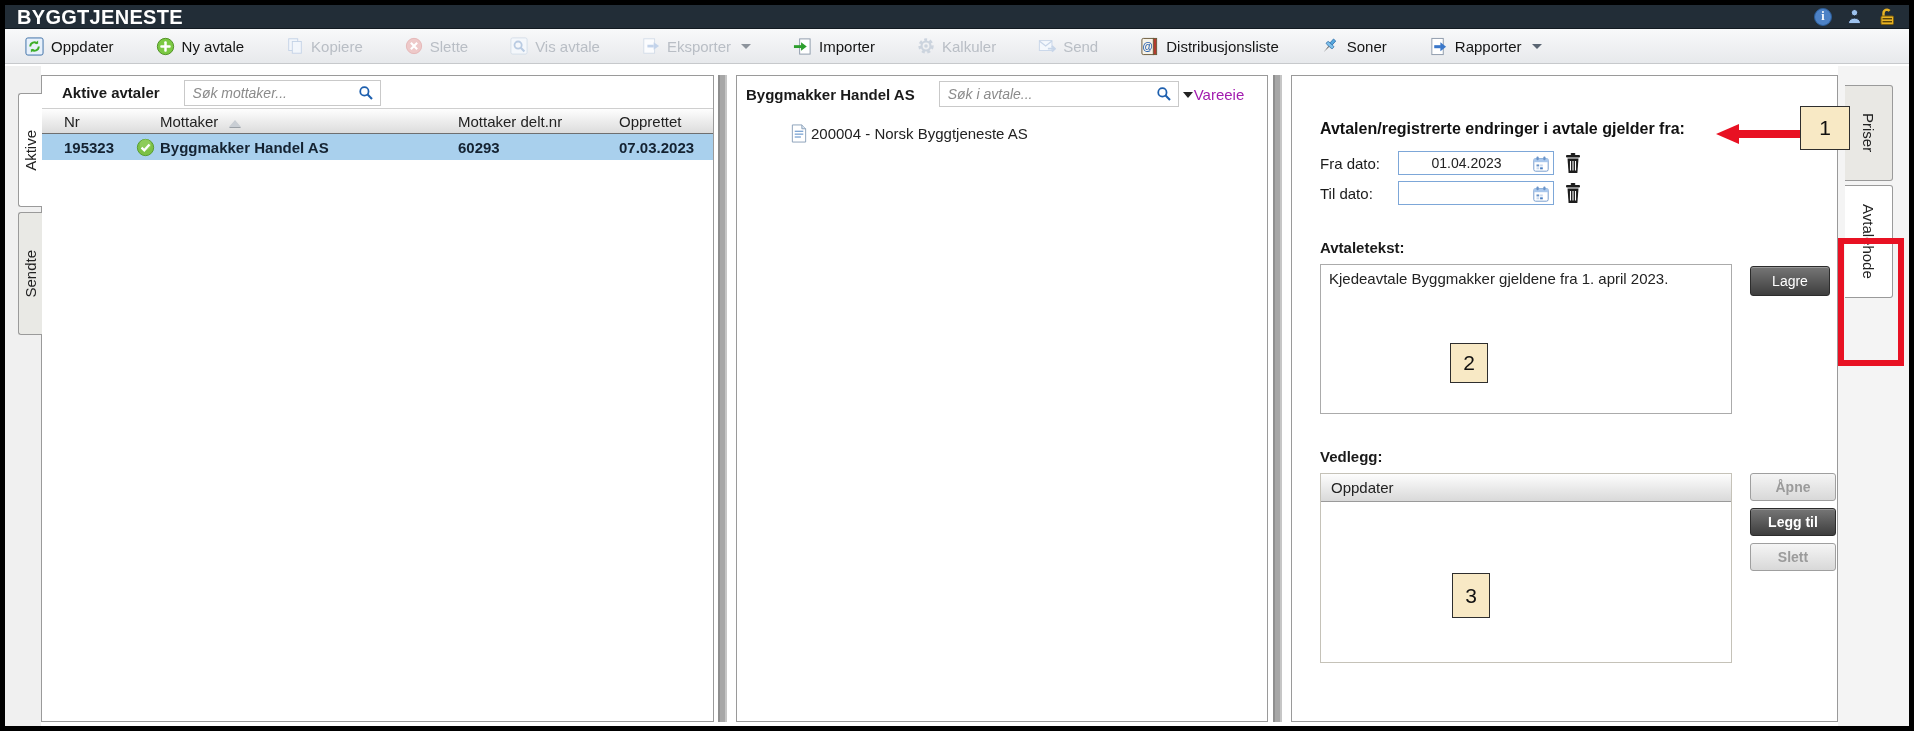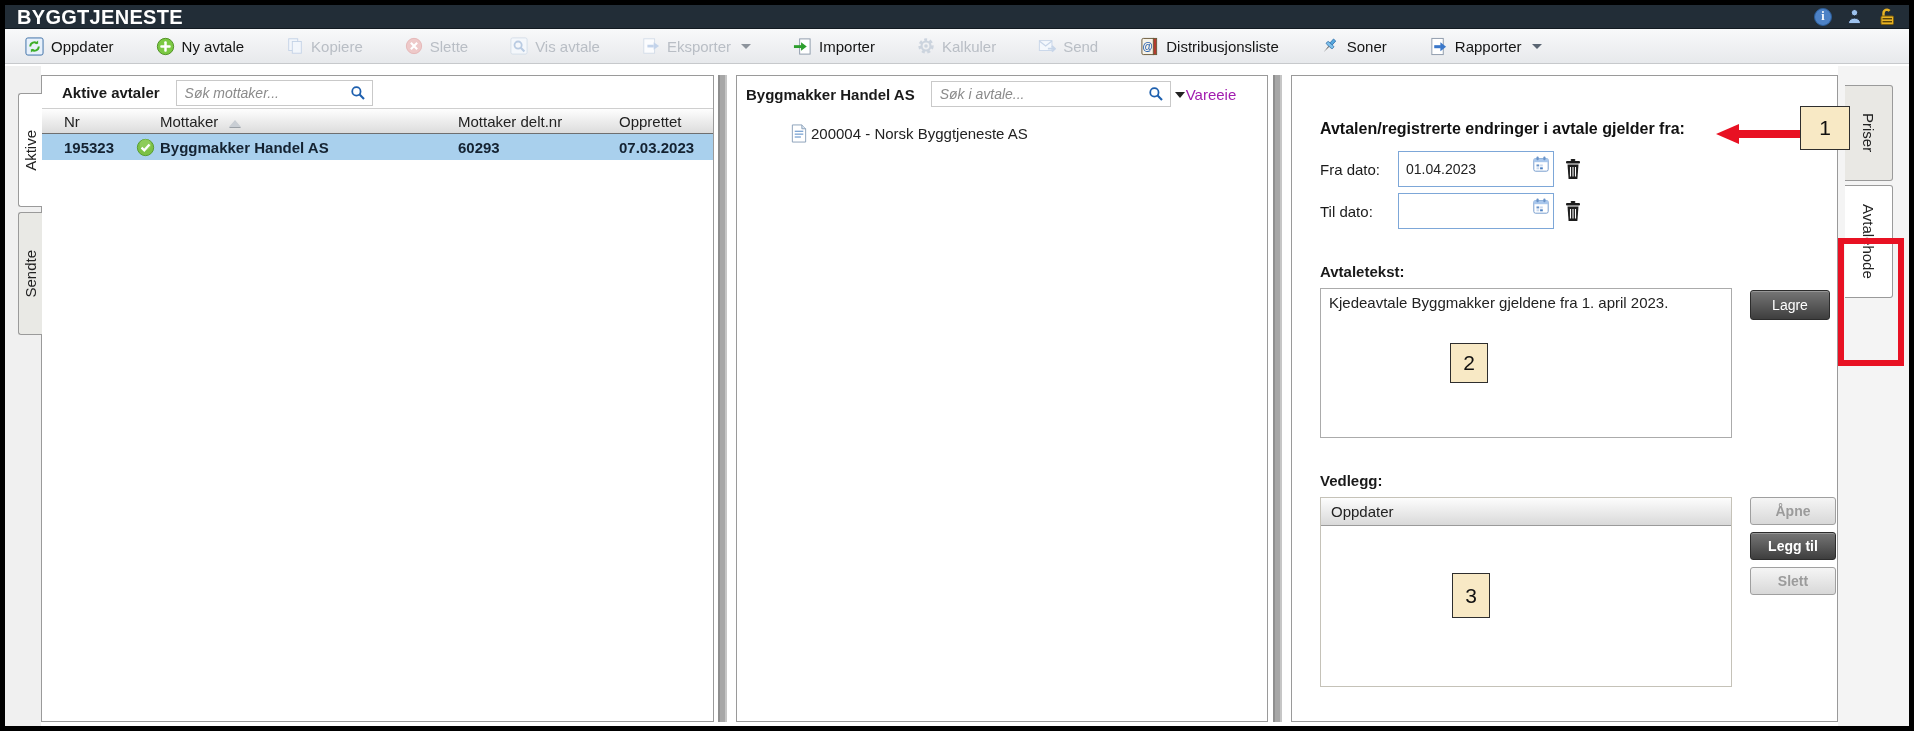--- a/index.html
+++ b/index.html
@@ -43,21 +43,21 @@
   .vtab-left span{writing-mode:vertical-rl;transform:rotate(180deg);}
   .tab-aktive{top:27px;height:114px;background:#fff;}
   .tab-sendte{top:146px;height:123px;background:#e9e9e5;}
   .vtab-right{left:1840px;width:48px;border:1px solid #9a9a9a;border-left:none;border-radius:0 3px 3px 0;}
   .vtab-right span{writing-mode:vertical-rl;}
   .tab-priser{top:19px;height:96px;background:#e9e8e4;}
   .tab-avtalehode{top:119px;height:113px;background:#fff;}
   
   .lp-header{display:flex;align-items:center;padding:5px 8px 4px 20px;height:32px;}
   .lp-title{font-weight:bold;font-size:15px;}
-  .search{position:relative;margin-left:16px;}
+  .search{position:relative;margin-left:24px;}
   .search input{height:26px;border:1px solid #c9c9c9;font-size:14px;padding:2px 30px 2px 8px;
     font-family:"Liberation Sans",sans-serif;color:#333;outline:none;}
   .search input::placeholder{font-style:italic;color:#8b8b8b;}
   .search .mag{position:absolute;right:7px;top:5px;}
   .search .sc-caret{position:absolute;right:-14px;top:11px;width:0;height:0;
     border-left:5px solid transparent;border-right:5px solid transparent;border-top:6px solid #222;}
   .grid-head{display:grid;grid-template-columns:96px 298px 161px 1fr;align-items:center;
     height:26px;padding-left:22px;font-size:15px;color:#222;
     background:linear-gradient(#fefefe,#dcdcdc);border-top:1px solid #cfcfcf;border-bottom:1px solid #6f6f6f;}
   .sort-asc{display:inline-block;width:0;height:0;margin-left:6px;
@@ -69,22 +69,22 @@
   .mp-header{display:flex;align-items:center;height:34px;padding:4px 0 2px 9px;overflow:hidden;white-space:nowrap;}
   .mp-title{font-weight:bold;font-size:15px;}
   .clip-label{margin-left:15px;font-size:15px;color:#a21caf;}
   .tree-item{display:flex;align-items:center;gap:4px;margin:14px 0 0 54px;font-size:15px;color:#222;}
   
   .rp{padding:44px 0 0 28px;}
   .rp-heading{font-weight:bold;font-size:16px;color:#111;}
   .date-row{display:flex;align-items:center;margin-top:13px;}
   .date-row .lbl{width:78px;font-size:15px;}
   .date-box{position:relative;width:156px;}
-  .date-box input{width:156px;height:36px;border:1px solid #7da7d8;font-size:14px;
-    padding:2px 26px 2px 7px;font-family:"Liberation Sans",sans-serif;color:#222;outline:none;}
+  .date-box input{width:156px;height:24px;border:1px solid #7da7d8;font-size:14px;
+    padding:2px 26px 2px 7px;font-family:"Liberation Sans",sans-serif;color:#222;outline:none;text-align:center;}
   .date-box .cal{position:absolute;right:4px;top:4px;}
   .trash-btn{margin-left:9px;display:flex;align-items:center;}
   .sec-label{font-weight:bold;font-size:15px;margin-top:34px;}
   .text-row{display:flex;align-items:flex-start;margin-top:8px;}
   .rp textarea{width:412px;height:150px;border:1px solid #ababab;resize:none;
     font-family:"Liberation Sans",sans-serif;font-size:15px;color:#222;padding:5px 8px;outline:none;}
   .btn{border-radius:3px;font-size:14px;font-family:"Liberation Sans",sans-serif;
     display:flex;align-items:center;justify-content:center;}
   .btn-dark{background:linear-gradient(#767676,#3e3e3e);color:#fff;border:1px solid #2c2c2c;
     box-shadow:inset 0 1px 0 rgba(255,255,255,.25);}

